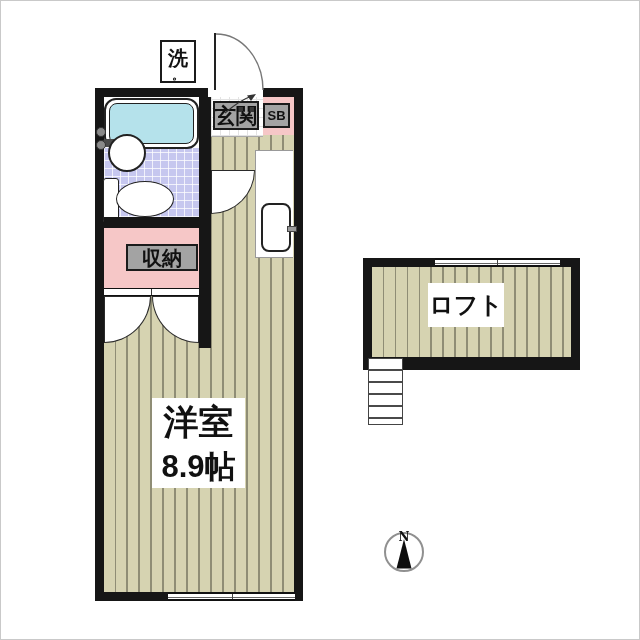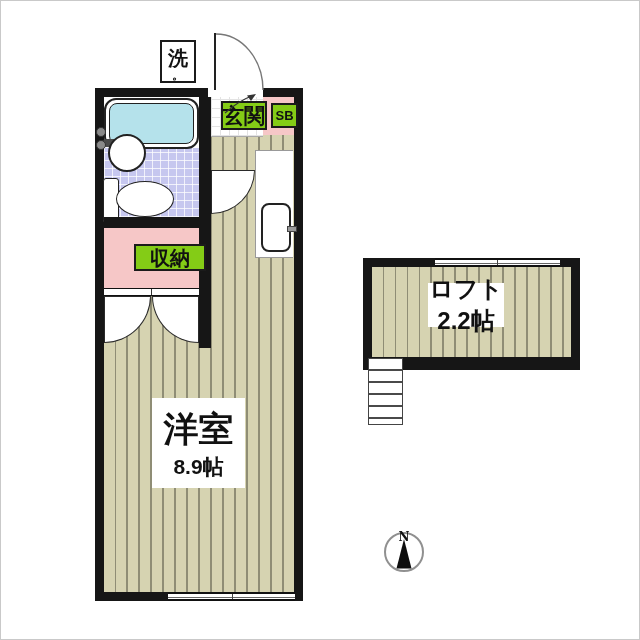--- a/index.html
+++ b/index.html
@@ -23,22 +23,22 @@
   }
   .tile-white{
     background-color:#ffffff;
     background-image:
       repeating-linear-gradient(0deg,#e3e3e3 0 1px,rgba(0,0,0,0) 1px 9px),
       repeating-linear-gradient(90deg,#e3e3e3 0 1px,rgba(0,0,0,0) 1px 9px);
     border-bottom:1px solid #aaa;
   }
   .pink{background:#f6c7c7;}
   .labelbox{
-    background:#84cc16;border:2px solid #1b1b1b;display:flex;align-items:center;justify-content:center;
-    font-weight:bold;line-height:1;margin-left:8px;
+    background:#a3a3a3;border:2px solid #1b1b1b;display:flex;align-items:center;justify-content:center;
+    font-weight:bold;line-height:1;
   }
   .plainbox{background:#fff;display:flex;flex-direction:column;align-items:center;justify-content:center;
     font-weight:bold;text-align:center;}
   .window{background:#fff;border-top:2px solid #111;border-bottom:2px solid #111;}
   .window .mid{position:absolute;left:0;right:0;top:50%;height:1px;background:#666;}
   .window .tick{position:absolute;top:0;bottom:0;width:1px;background:#444;}
   .door-q{background:#fff;border:1.3px solid #2a2a2a;}
   .fixture{background:#fff;border:2px solid #222;}
   .stairs{
     background-color:#fff;border:1.5px solid #444;
@@ -107,27 +107,26 @@
   <div class="abs" style="left:214px;top:33px;width:2px;height:57px;background:#222;"></div>
 
   <div class="abs wall" style="left:363px;top:258px;width:217px;height:112px;"></div>
   <div class="abs stripes" style="left:372px;top:267px;width:199px;height:90px;"></div>
   <div class="abs window" style="left:435px;top:258px;width:125px;height:9px;">
     <div class="mid"></div>
     <div class="tick" style="left:62px;"></div>
   </div>
   <div class="abs plainbox" style="left:428px;top:283px;width:76px;height:44px;">
     <span style="font-size:24px;">ロフト</span>
-    <span style="font-size:24px;">2.2帖</span>
   </div>
   <div class="abs stairs" style="left:368px;top:358px;width:35px;height:67px;"></div>
 
   <div class="abs plainbox" style="left:152px;top:398px;width:93px;height:90px;">
     <span style="font-size:35px;">洋室</span>
-    <span style="font-size:21px;text-align:center;">8.9帖</span>
+    <span style="font-size:31px;text-align:center;">8.9帖</span>
   </div>
 
   <div class="abs" style="left:384px;top:532px;width:40px;height:40px;">
     <div class="abs" style="left:0;top:0;width:40px;height:40px;border:2px solid #909090;border-radius:50%;background:#fff;"></div>
     <svg class="abs" width="40" height="40" viewBox="0 0 40 40" style="left:0;top:0;">
       <polygon points="20,7 12.5,36.5 27.5,36.5" fill="#0d0d0d"></polygon>
     </svg>
     <div class="abs" style="left:0;top:-2px;width:40px;text-align:center;font-family:'DejaVu Serif','Liberation Serif',serif;font-weight:bold;font-size:12px;">
       <span>N</span>
     </div>

